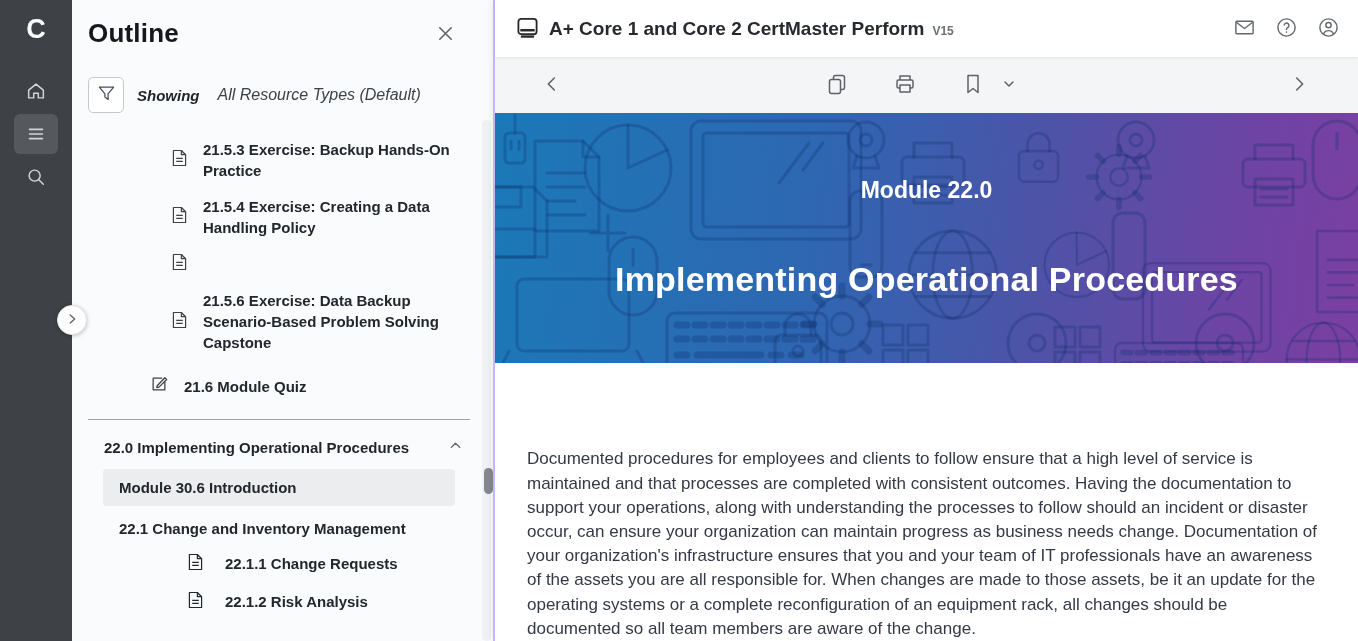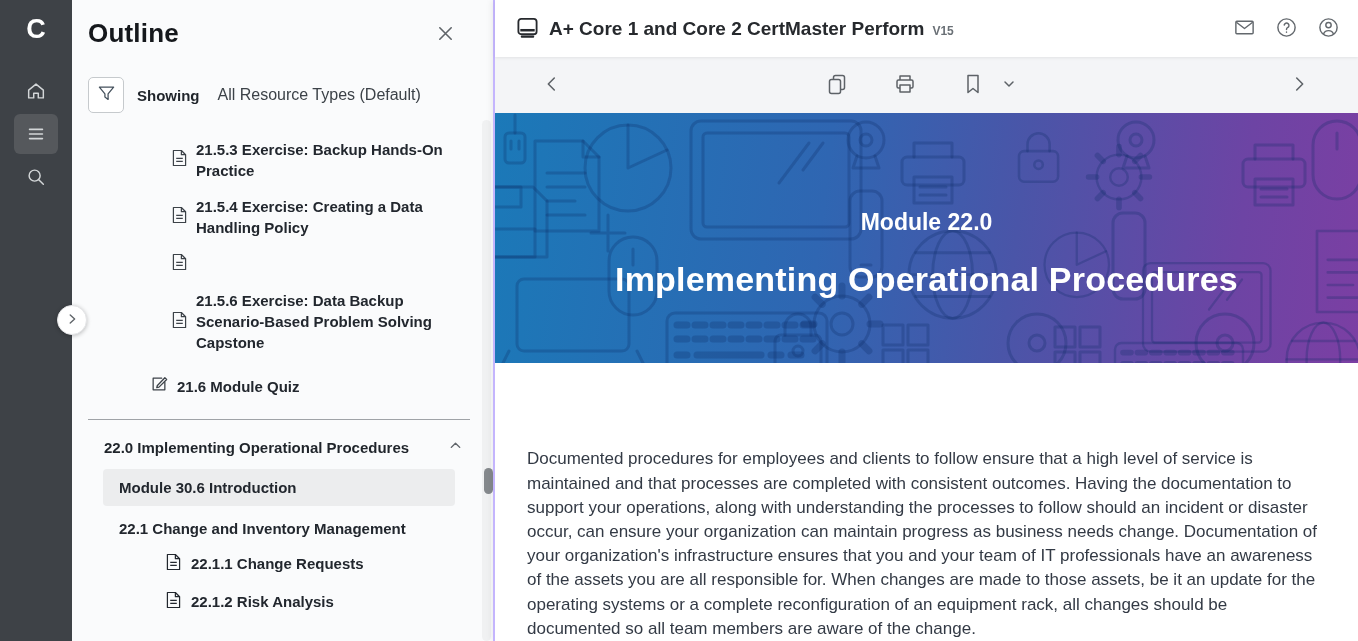--- a/index.html
+++ b/index.html
@@ -14,37 +14,37 @@
   .rail-btn { width:44px; height:34px; display:flex; align-items:center; justify-content:center; background:transparent; border:none; border-radius:6px; cursor:pointer; color:#d3d6d8; }
   .rail-btn.active { background:#55585C; height:40px; }
   .rail-btn svg { display:block; }
   .expander { position:absolute; left:57px; top:305px; width:30px; height:30px; border-radius:50%; background:#fff; border:1px solid #e4e5e7; box-shadow:0 1px 4px rgba(0,0,0,.25); display:flex; align-items:center; justify-content:center; cursor:pointer; color:#5f6469; }
 
   
   .outline { position:relative; width:421px; flex:0 0 421px; background:#FAFBFC; padding:18px 16px 0 16px; overflow:hidden; }
   .outline-head { display:flex; align-items:flex-start; justify-content:space-between;gap:28px; }
   .outline-title { font-size:26px; font-weight:800; color:#15181c; letter-spacing:.2px; }
   .close-btn { background:none; border:none; cursor:pointer; color:#5f6469; margin:6px 22px 0 0; padding:0; }
-  .filter-row { display:flex; align-items:center; margin-top:28px; }
+  .filter-row { display:flex; align-items:center; margin-top:28px;font-style:italic; }
   .filter-btn { width:36px; height:36px; background:#fff; border:1px solid #c6cacd; border-radius:5px; display:flex; align-items:center; justify-content:center; cursor:pointer; color:#44505c; }
   .filter-label { font-size:15px; font-weight:700; color:#1f242a; margin-left:13px; }
   .filter-value { font-size:16px; color:#3c4248; margin-left:18px; }
 
   .o-list { margin-top:26px; }
-  .o-item { display:flex; align-items:center; gap:9px; margin:0 0 15px 84px; cursor:pointer; }
+  .o-item { display:flex; align-items:center; gap:16px; margin:0 0 15px 84px; cursor:pointer; }
   .o-item .doc-ic { flex:0 0 auto; color:#3c4248; }
   .o-item .lbl { font-size:15px; font-weight:700; color:#22272e; line-height:21px; max-width:250px; }
   .o-item.quiz { margin-left:62px; margin-top:22px; margin-bottom:20px; }
   .o-divider { border:none; border-top:1px solid #9fa3a7; margin:22px 0 18px 0; width:382px; }
   .o-section-head { display:flex; align-items:center; justify-content:space-between; margin:0 14px 12px 16px; cursor:pointer; }
   .o-section-head .lbl { font-size:15px; font-weight:700; color:#1f242a; }
   .o-row { font-size:15px; font-weight:700; color:#22272e; cursor:pointer; }
   .o-row.selected { background:#ECEDEE; border-radius:4px; margin:0 22px 10px 15px; padding:10px 0 10px 16px; }
   .o-row.sub { margin:14px 0 16px 31px; }
-  .o-row.leaf { display:flex; align-items:center; gap:10px; margin:0 0 17px 78px; }
+  .o-row.leaf { display:flex; align-items:center; gap:22px; margin:0 0 17px 100px; }
   .chev-up { color:#5f6469; }
 
   .o-scroll-track { position:absolute; top:120px; right:2px; width:9px; bottom:0; background:#F0F1F2; border-radius:5px; }
   .o-scroll-thumb { position:absolute; top:468px; right:0; width:9px; height:26px; background:#85898D; border-radius:5px; cursor:grab; }
 
   
   .main { position:relative; width:865px; flex:1; background:#fff; border-left:2px solid #c4b5fd; box-shadow:-2px 0 6px rgba(0,0,0,.06); display:flex; flex-direction:column; }
   .main-header { height:59px; background:#fff; display:flex; align-items:center; padding:0 18px 0 21px; position:relative; z-index:5; box-shadow:0 1px 3px rgba(0,0,0,.08); }
   .course-icon { color:#26292d; margin-right:10px; display:flex; }
   .course-title { font-size:19px; font-weight:700; color:#26292d; }
@@ -53,21 +53,21 @@
   .hdr-ic { background:none; border:none; cursor:pointer; color:#63686d; padding:0; display:flex; }
 
   .toolbar { height:58px; background:#F4F5F7; display:flex; align-items:center; padding:0 48px 0 46px; position:relative; }
   .tb-btn { background:none; border:none; cursor:pointer; color:#5d6267; padding:0; display:flex; align-items:center; }
   .tb-center { position:absolute; left:330px; display:flex; align-items:center; gap:44px; }
   .tb-caret { margin-left:-28px; }
   .tb-fwd { margin-left:auto; }
 
   .banner { position:relative; height:258px; background:linear-gradient(97deg,#1B79B8 0%,#2F66B2 38%,#4A55A8 60%,#6D44A4 85%,#7B3FA3 100%); overflow:hidden; }
   .banner svg.pattern { position:absolute; inset:0; }
-  .banner-module { position:absolute; top:96px; width:100%; text-align:center; color:#fff; font-size:23px; font-weight:700; }
+  .banner-module { position:absolute; top:64px; width:100%; text-align:center; color:#fff; font-size:23px; font-weight:700; }
   .banner-title { position:absolute; top:147px; width:100%; text-align:center; color:#fff; font-size:34px; font-weight:700; letter-spacing:.2px; }
 
   .article { padding:84px 38px 0 32px; }
   .article p { font-size:17px; line-height:24.2px; color:#333a45; max-width:798px; }
 </style>
 </head>
 <body>
 
 <div class="app">
 

